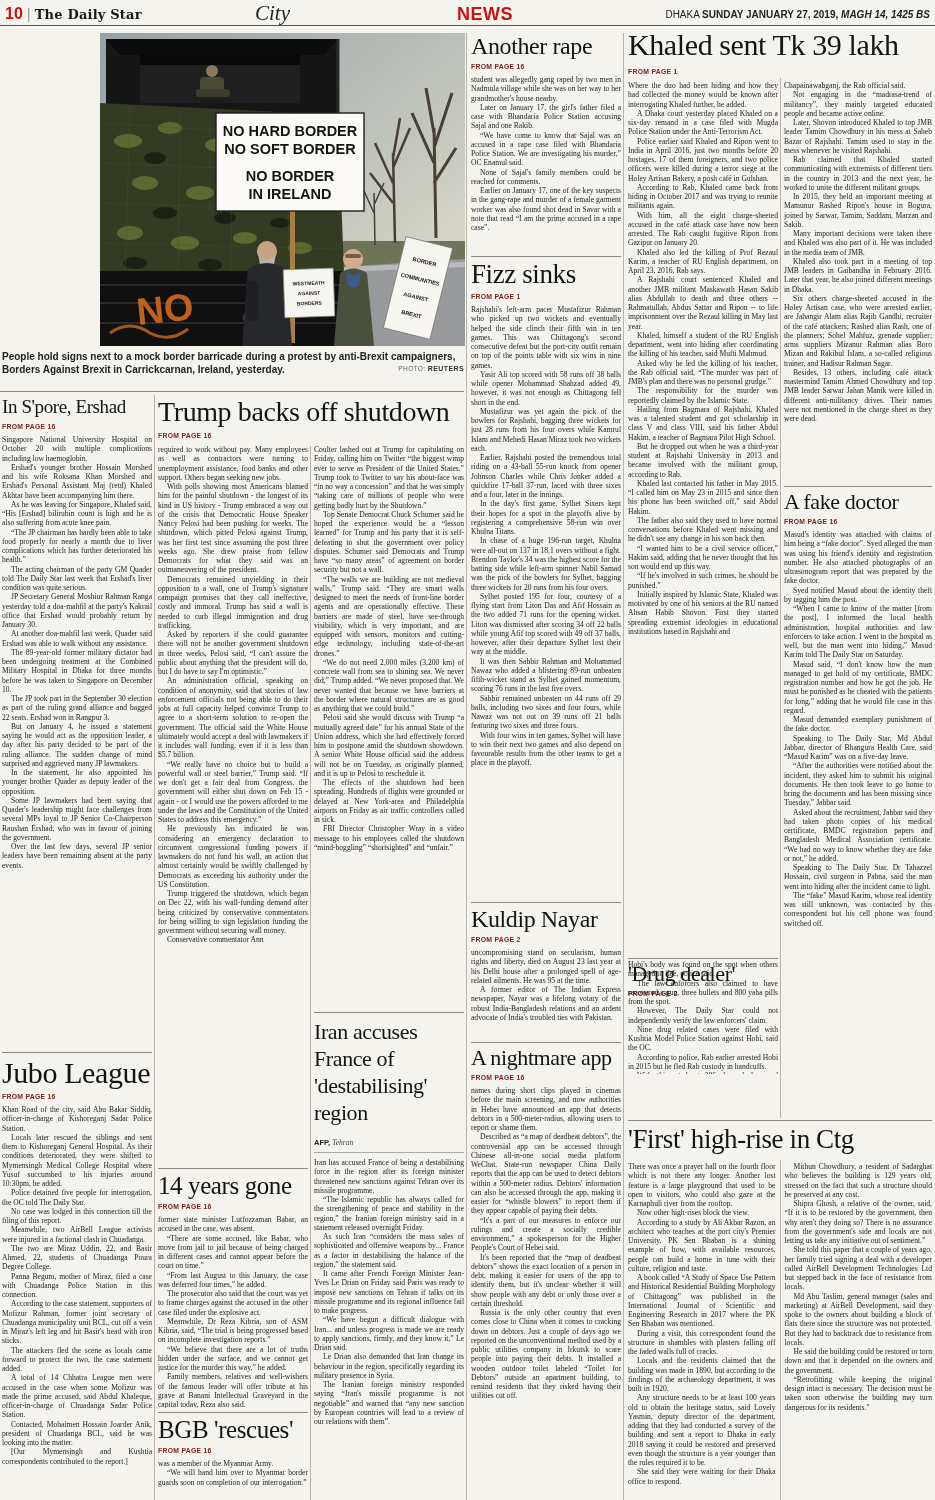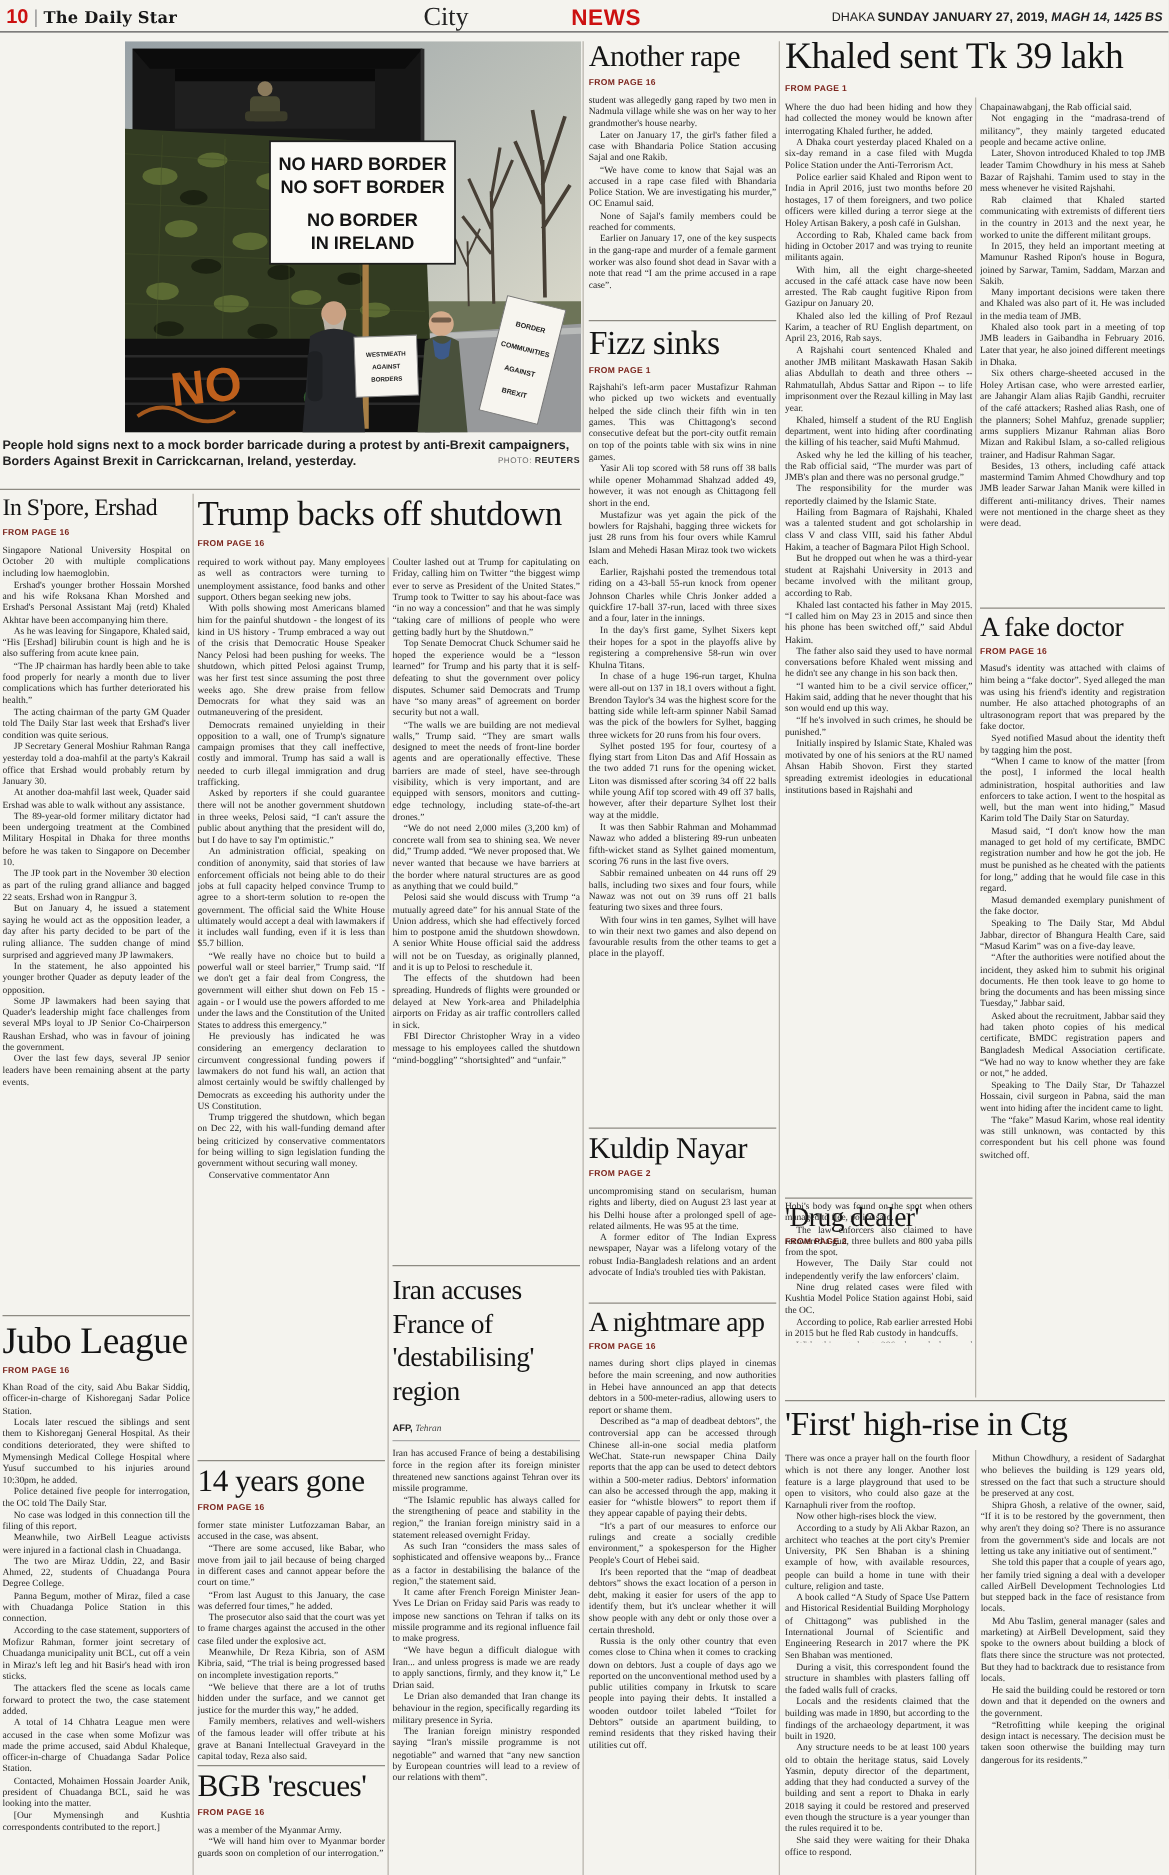--- a/index.html
+++ b/index.html
@@ -33,21 +33,21 @@
 </head>
 <body>
 
 <div id="page">
 
   <div class="abs" style="left:5px;top:5px;">
     <span class="mh-num">10</span>
     <span class="mh-sep">|</span>
     <span class="mh-brand">The Daily Star</span>
   </div>
-  <div class="abs mh-city" style="left:255px;top:1px;width:120px;text-align:right;">City</div>
+  <div class="abs mh-city" style="left:255px;top:1px;width:120px;text-align:left;font-style:italic;">City</div>
   <div class="abs" style="left:437px;top:4px;width:96px;text-align:center;z-index:3;">
     <span class="mh-news">NEWS</span>
   </div>
   <div class="abs mh-date" style="right:5px;top:9px;">
     <span>DHAKA</span>
     <b>SUNDAY JANUARY 27, 2019,</b>
     <i>MAGH 14, 1425 BS</i>
   </div>
   <div class="hrule" style="left:0;top:25px;width:935px;background:#555;"></div>
 
@@ -195,21 +195,21 @@
   <div class="abs tag" style="left:2px;top:423px;">FROM PAGE 16</div>
   <div class="abs body" style="left:2px;top:435px;width:150px;height:614px;">
       <p>Singapore National University Hospital on October 20 with multiple complications including low haemoglobin.</p>
       <p>Ershad's younger brother Hossain Morshed and his wife Roksana Khan Morshed and Ershad's Personal Assistant Maj (retd) Khaled Akhtar have been accompanying him there.</p>
       <p>As he was leaving for Singapore, Khaled said, “His [Ershad] bilirubin count is high and he is also suffering from acute knee pain.</p>
       <p>“The JP chairman has hardly been able to take food properly for nearly a month due to liver complications which has further deteriorated his health.”</p>
       <p>The acting chairman of the party GM Quader told The Daily Star last week that Ershad's liver condition was quite serious.</p>
       <p>JP Secretary General Moshiur Rahman Ranga yesterday told a doa-mahfil at the party's Kakrail office that Ershad would probably return by January 30.</p>
       <p>At another doa-mahfil last week, Quader said Ershad was able to walk without any assistance.</p>
       <p>The 89-year-old former military dictator had been undergoing treatment at the Combined Military Hospital in Dhaka for three months before he was taken to Singapore on December 10.</p>
-      <p>The JP took part in the November 30 election as part of the ruling grand alliance and bagged 22 seats. Ershad won in Rangpur 3.</p>
+      <p>The JP took part in the September 30 election as part of the ruling grand alliance and bagged 22 seats. Ershad won in Rangpur 3.</p>
       <p>But on January 4, he issued a statement saying he would act as the opposition leader, a day after his party decided to be part of the ruling alliance. The sudden change of mind surprised and aggrieved many JP lawmakers.</p>
       <p>In the statement, he also appointed his younger brother Quader as deputy leader of the opposition.</p>
       <p>Some JP lawmakers had been saying that Quader's leadership might face challenges from several MPs loyal to JP Senior Co-Chairperson Raushan Ershad, who was in favour of joining the government.</p>
       <p>Over the last few days, several JP senior leaders have been remaining absent at the party events.</p>
     </div>
 
   <div class="hrule" style="left:2px;top:1052px;width:150px;"></div>
   <div class="abs headline" style="left:2px;top:1058px;width:150px;font-size:30px;">Jubo League</div>
   <div class="abs tag" style="left:2px;top:1093px;">FROM PAGE 16</div>
   <div class="abs body" style="left:2px;top:1105px;width:150px;height:393px;">

